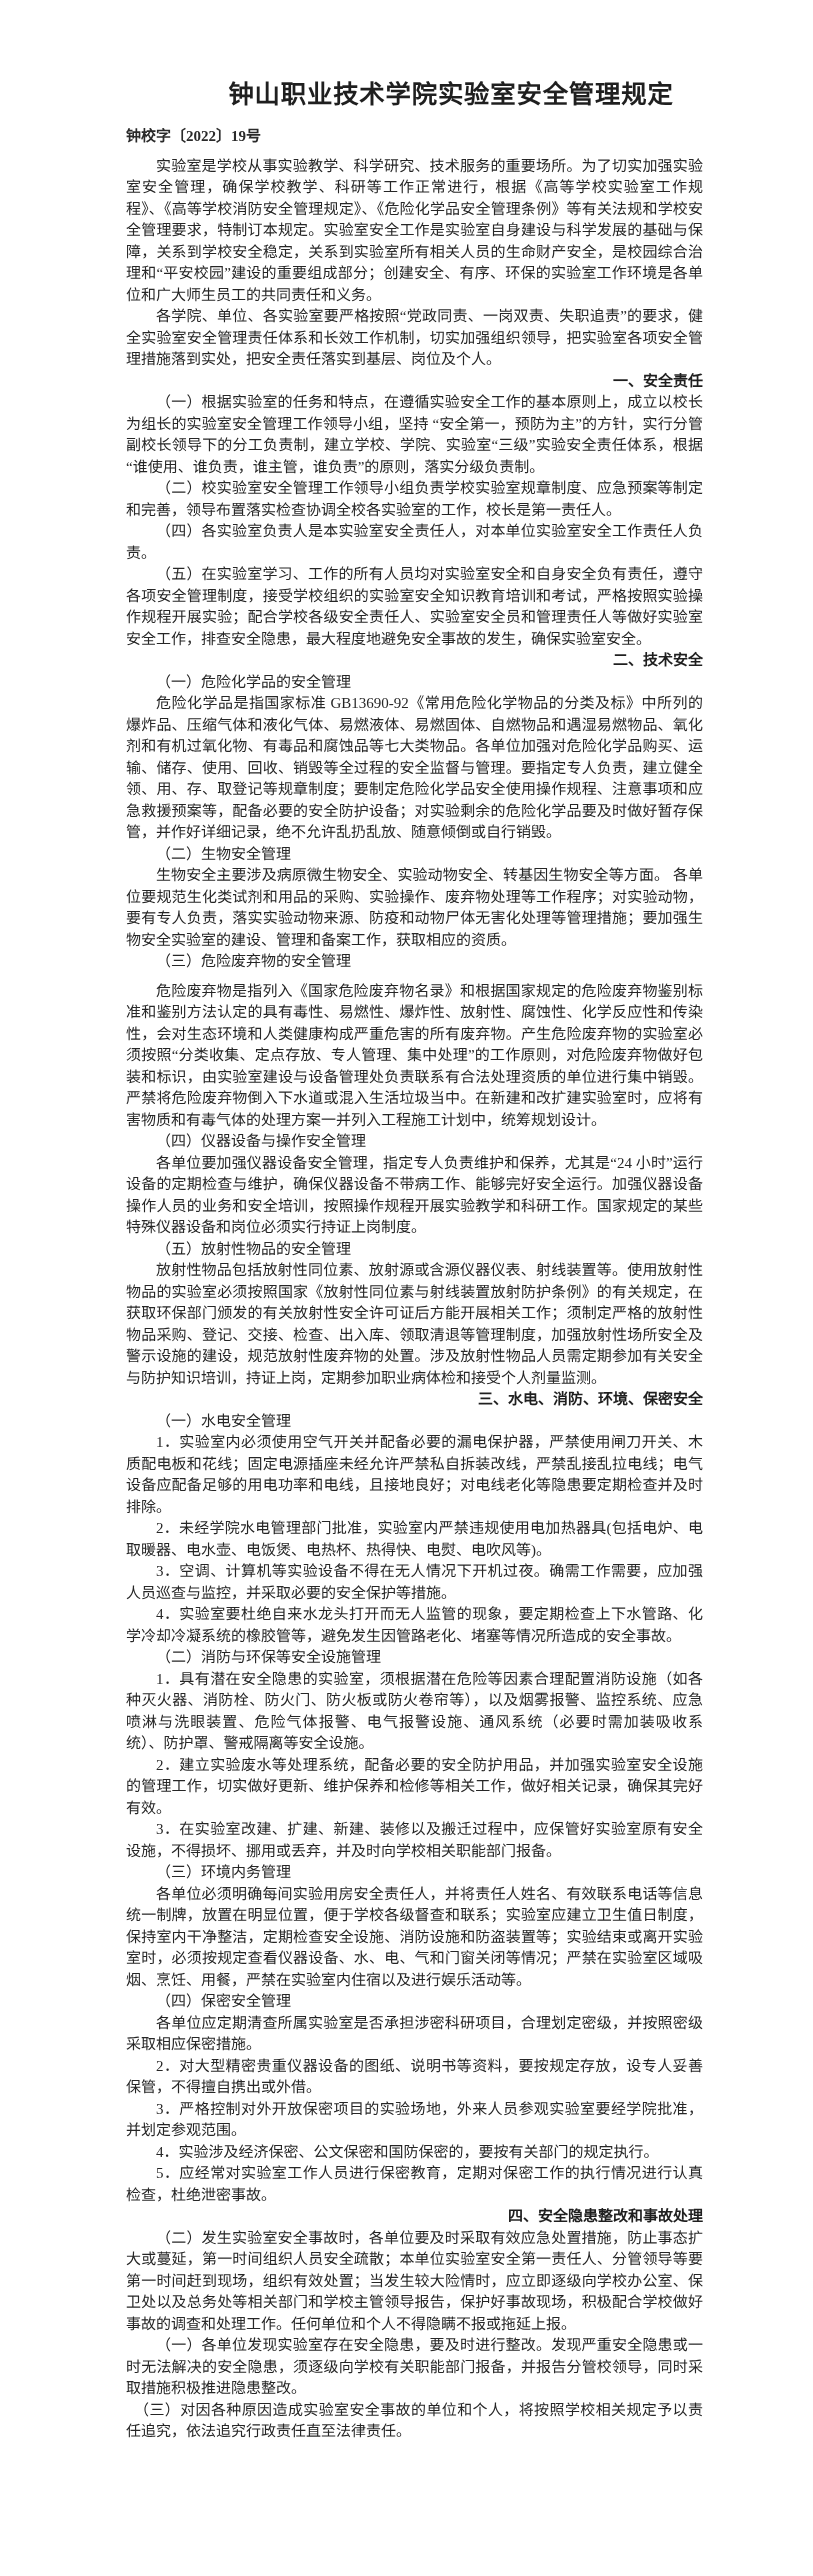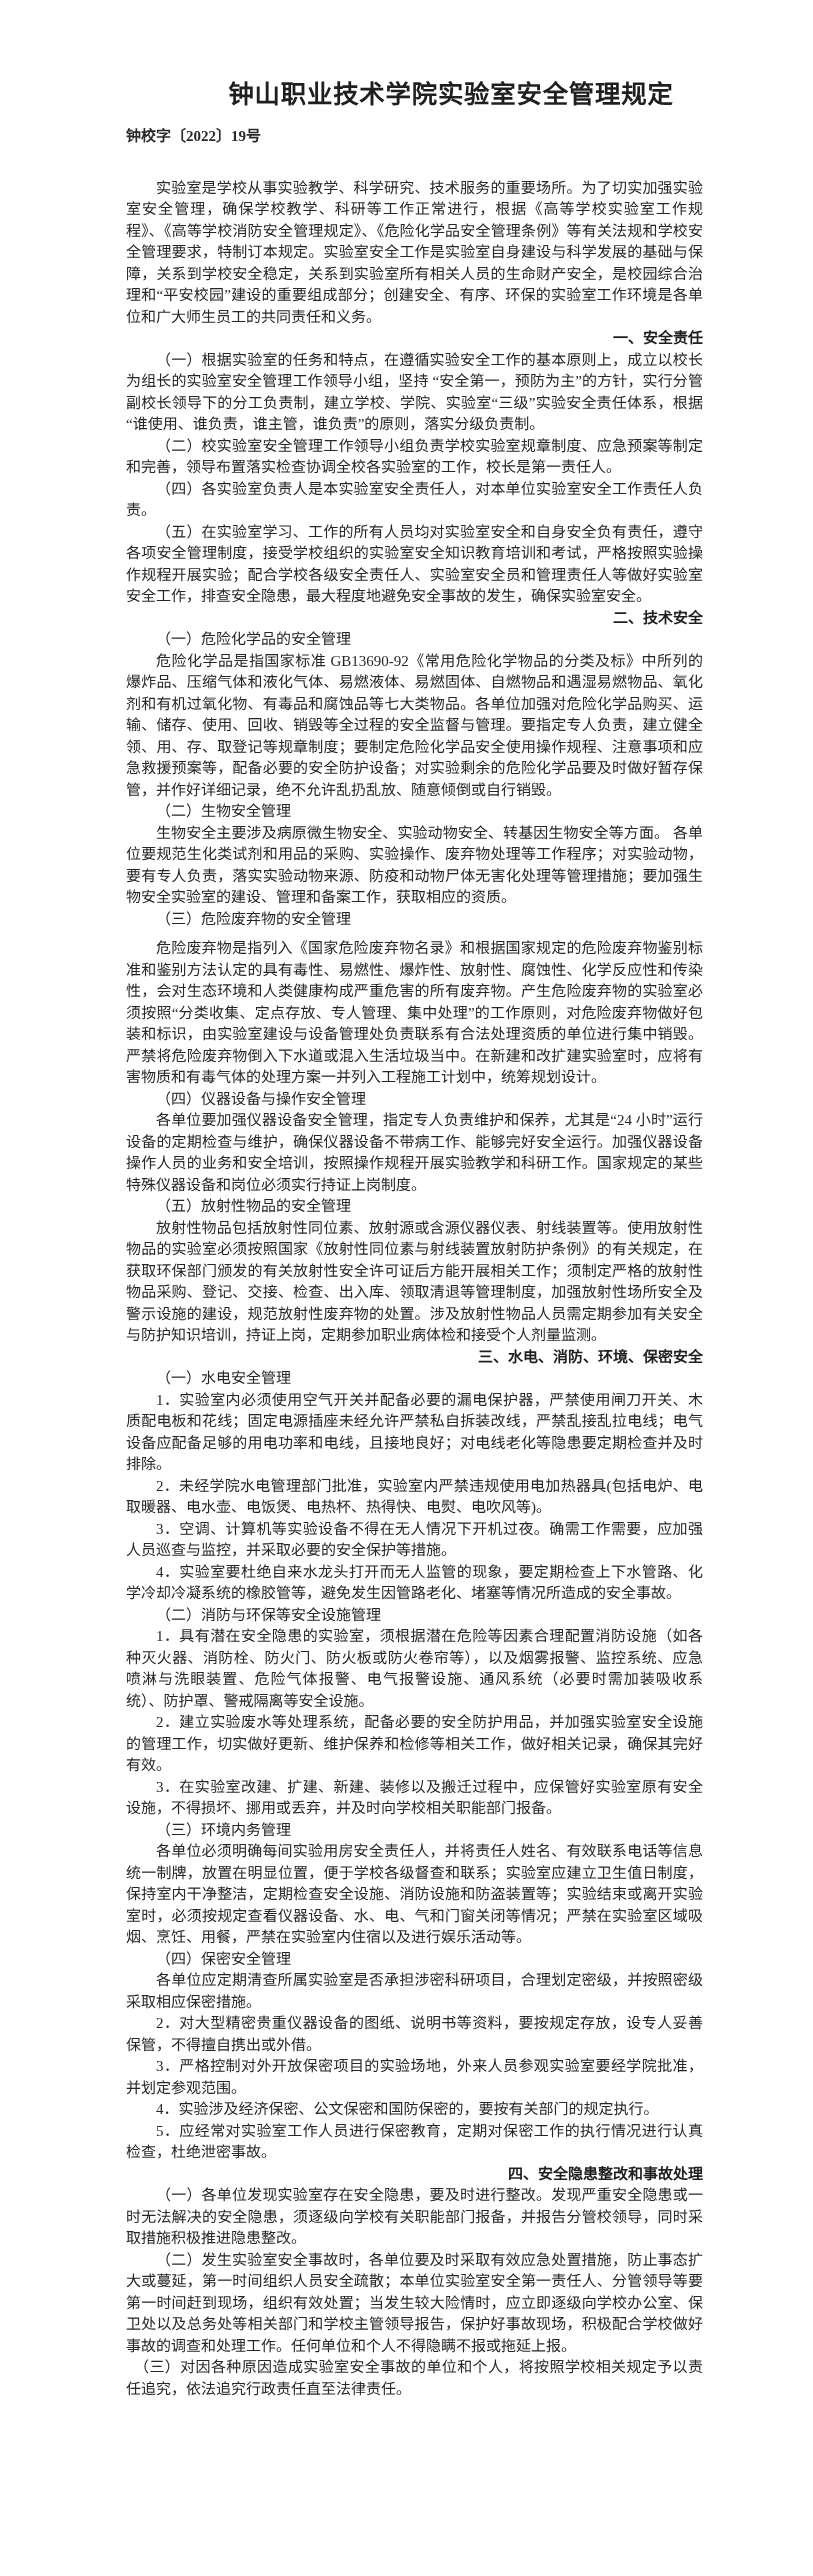--- a/index.html
+++ b/index.html
@@ -38,21 +38,21 @@
   }
   .doc-number {
     margin: 14.3px 0 0 0;
     font-size: 15px;
     line-height: 21.5px;
     text-align: left;
     color: #2a2a2a;
     font-weight: bold;
   }
   .blocks {
-    margin-top: 30px;
+    margin-top: 8px;
     font-size: 15px;
     line-height: 21.5px;
   }
   .blocks p {
     margin: 0;
   }
   .para {
     text-indent: 30px;
     text-align: justify;
     text-justify: inter-ideograph;
@@ -75,20 +75,21 @@
 </style>
 </head>
 <body>
 
 <div class="page">
   <div class="doc">
     <h1 class="doc-title">钟山职业技术学院实验室安全管理规定</h1>
     <p class="doc-number">钟校字〔2022〕19号</p>
     <div class="blocks">
         <p class="para">实验室是学校从事实验教学、科学研究、技术服务的重要场所。为了切实加强实验室安全管理，确保学校教学、科研等工作正常进行，根据《高等学校实验室工作规程》、《高等学校消防安全管理规定》、《危险化学品安全管理条例》等有关法规和学校安全管理要求，特制订本规定。实验室安全工作是实验室自身建设与科学发展的基础与保障，关系到学校安全稳定，关系到实验室所有相关人员的生命财产安全，是校园综合治理和“平安校园”建设的重要组成部分；创建安全、有序、环保的实验室工作环境是各单位和广大师生员工的共同责任和义务。</p>
+        <p class="para">各学院、单位、各实验室要严格按照“党政同责、一岗双责、失职追责”的要求，健全实验室安全管理责任体系和长效工作机制，切实加强组织领导，把实验室各项安全管理措施落到实处，把安全责任落实到基层、岗位及个人。</p>
         <p class="h1">一、安全责任</p>
         <p class="para">（一）根据实验室的任务和特点，在遵循实验安全工作的基本原则上，成立以校长为组长的实验室安全管理工作领导小组，坚持 “安全第一，预防为主”的方针，实行分管副校长领导下的分工负责制，建立学校、学院、实验室“三级”实验安全责任体系，根据“谁使用、谁负责，谁主管，谁负责”的原则，落实分级负责制。</p>
         <p class="para">（二）校实验室安全管理工作领导小组负责学校实验室规章制度、应急预案等制定和完善，领导布置落实检查协调全校各实验室的工作，校长是第一责任人。</p>
         <p class="para">（四）各实验室负责人是本实验室安全责任人，对本单位实验室安全工作责任人负责。</p>
         <p class="para">（五）在实验室学习、工作的所有人员均对实验室安全和自身安全负有责任，遵守各项安全管理制度，接受学校组织的实验室安全知识教育培训和考试，严格按照实验操作规程开展实验；配合学校各级安全责任人、实验室安全员和管理责任人等做好实验室安全工作，排查安全隐患，最大程度地避免安全事故的发生，确保实验室安全。</p>
         <p class="h1">二、技术安全</p>
         <p class="h2">（一）危险化学品的安全管理</p>
         <p class="para">危险化学品是指国家标准 GB13690-92《常用危险化学物品的分类及标》中所列的爆炸品、压缩气体和液化气体、易燃液体、易燃固体、自燃物品和遇湿易燃物品、氧化剂和有机过氧化物、有毒品和腐蚀品等七大类物品。各单位加强对危险化学品购买、运输、储存、使用、回收、销毁等全过程的安全监督与管理。要指定专人负责，建立健全领、用、存、取登记等规章制度；要制定危险化学品安全使用操作规程、注意事项和应急救援预案等，配备必要的安全防护设备；对实验剩余的危险化学品要及时做好暂存保管，并作好详细记录，绝不允许乱扔乱放、随意倾倒或自行销毁。</p>
         <p class="h2">（二）生物安全管理</p>
         <p class="para">生物安全主要涉及病原微生物安全、实验动物安全、转基因生物安全等方面。 各单位要规范生化类试剂和用品的采购、实验操作、废弃物处理等工作程序；对实验动物，要有专人负责，落实实验动物来源、防疫和动物尸体无害化处理等管理措施；要加强生物安全实验室的建设、管理和备案工作，获取相应的资质。</p>
@@ -110,19 +111,19 @@
         <p class="para">3．在实验室改建、扩建、新建、装修以及搬迁过程中，应保管好实验室原有安全设施，不得损坏、挪用或丢弃，并及时向学校相关职能部门报备。</p>
         <p class="h2">（三）环境内务管理</p>
         <p class="para">各单位必须明确每间实验用房安全责任人，并将责任人姓名、有效联系电话等信息统一制牌，放置在明显位置，便于学校各级督查和联系；实验室应建立卫生值日制度，保持室内干净整洁，定期检查安全设施、消防设施和防盗装置等；实验结束或离开实验室时，必须按规定查看仪器设备、水、电、气和门窗关闭等情况；严禁在实验室区域吸烟、烹饪、用餐，严禁在实验室内住宿以及进行娱乐活动等。</p>
         <p class="h2">（四）保密安全管理</p>
         <p class="para">各单位应定期清查所属实验室是否承担涉密科研项目，合理划定密级，并按照密级采取相应保密措施。</p>
         <p class="para">2．对大型精密贵重仪器设备的图纸、说明书等资料，要按规定存放，设专人妥善保管，不得擅自携出或外借。</p>
         <p class="para">3．严格控制对外开放保密项目的实验场地，外来人员参观实验室要经学院批准，并划定参观范围。</p>
         <p class="para">4．实验涉及经济保密、公文保密和国防保密的，要按有关部门的规定执行。</p>
         <p class="para">5．应经常对实验室工作人员进行保密教育，定期对保密工作的执行情况进行认真检查，杜绝泄密事故。</p>
         <p class="h1">四、安全隐患整改和事故处理</p>
+        <p class="para">（二）发生实验室安全事故时，各单位要及时采取有效应急处置措施，防止事态扩大或蔓延，第一时间组织人员安全疏散；本单位实验室安全第一责任人、分管领导等要第一时间赶到现场，组织有效处置；当发生较大险情时，应立即逐级向学校办公室、保卫处以及总务处等相关部门和学校主管领导报告，保护好事故现场，积极配合学校做好事故的调查和处理工作。任何单位和个人不得隐瞒不报或拖延上报。</p>
         <p class="para">（一）各单位发现实验室存在安全隐患，要及时进行整改。发现严重安全隐患或一时无法解决的安全隐患，须逐级向学校有关职能部门报备，并报告分管校领导，同时采取措施积极推进隐患整改。</p>
-        <p class="para">（二）发生实验室安全事故时，各单位要及时采取有效应急处置措施，防止事态扩大或蔓延，第一时间组织人员安全疏散；本单位实验室安全第一责任人、分管领导等要第一时间赶到现场，组织有效处置；当发生较大险情时，应立即逐级向学校办公室、保卫处以及总务处等相关部门和学校主管领导报告，保护好事故现场，积极配合学校做好事故的调查和处理工作。任何单位和个人不得隐瞒不报或拖延上报。</p>
         <p class="para tight-indent">（三）对因各种原因造成实验室安全事故的单位和个人，将按照学校相关规定予以责任追究，依法追究行政责任直至法律责任。</p>
       </div>
   </div>
 </div>
 
 
 </body></html>

